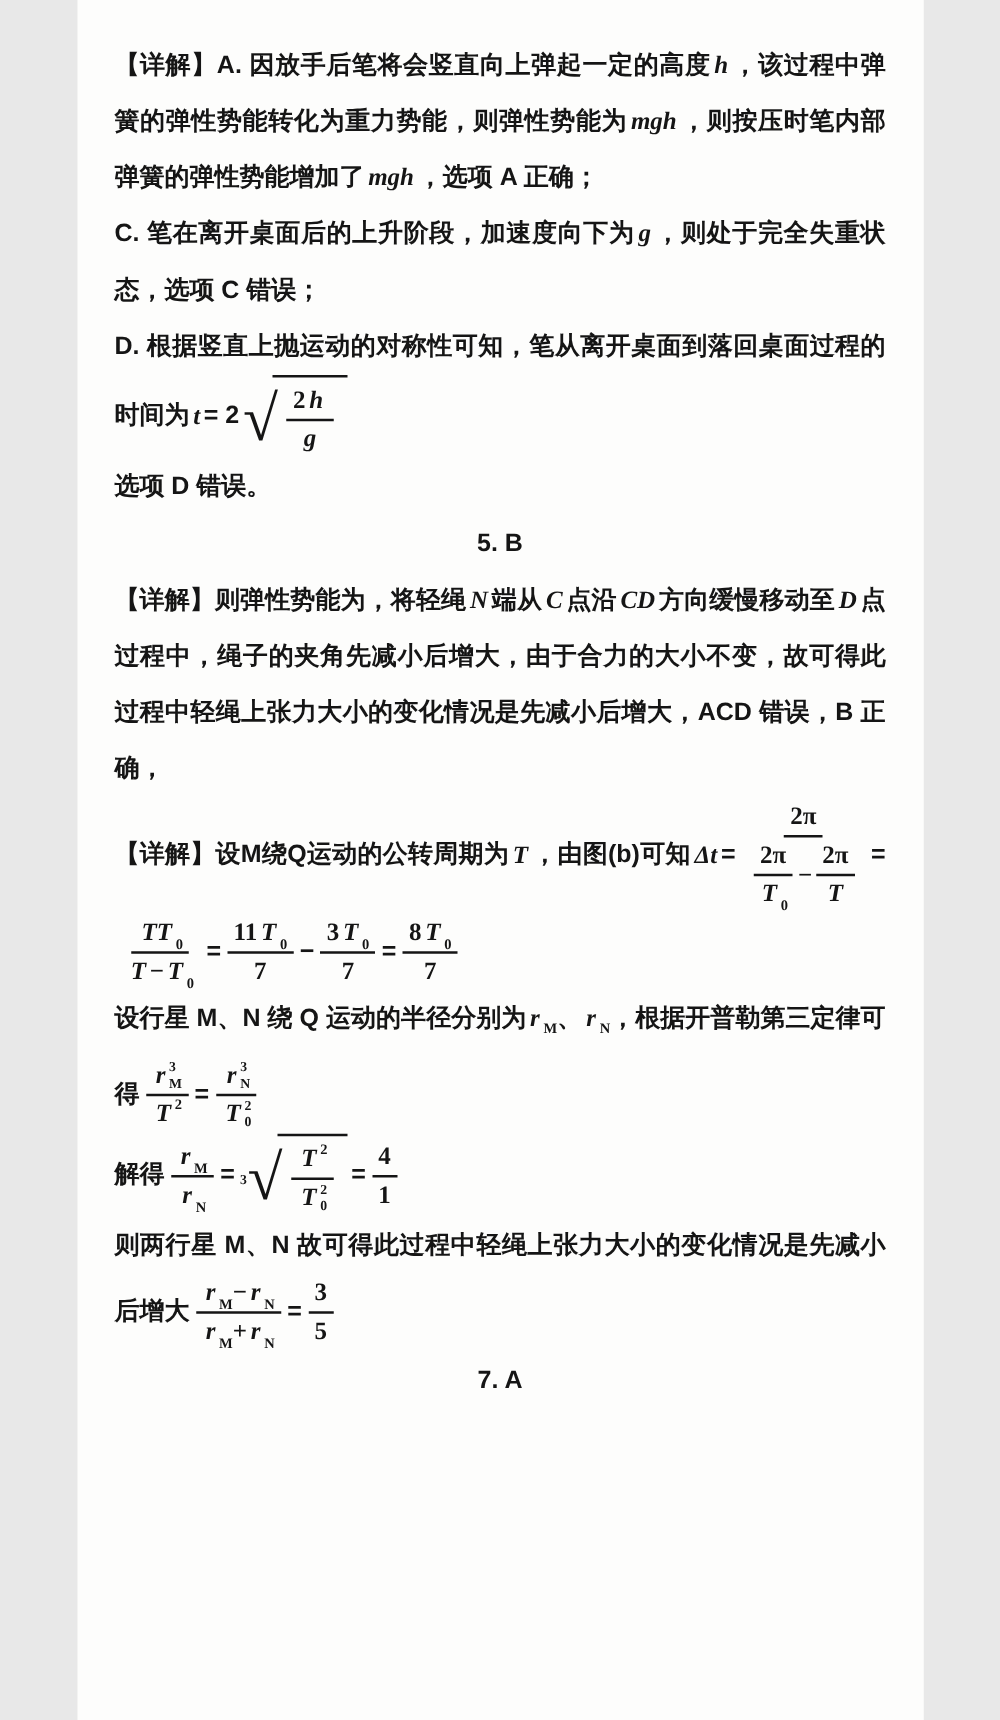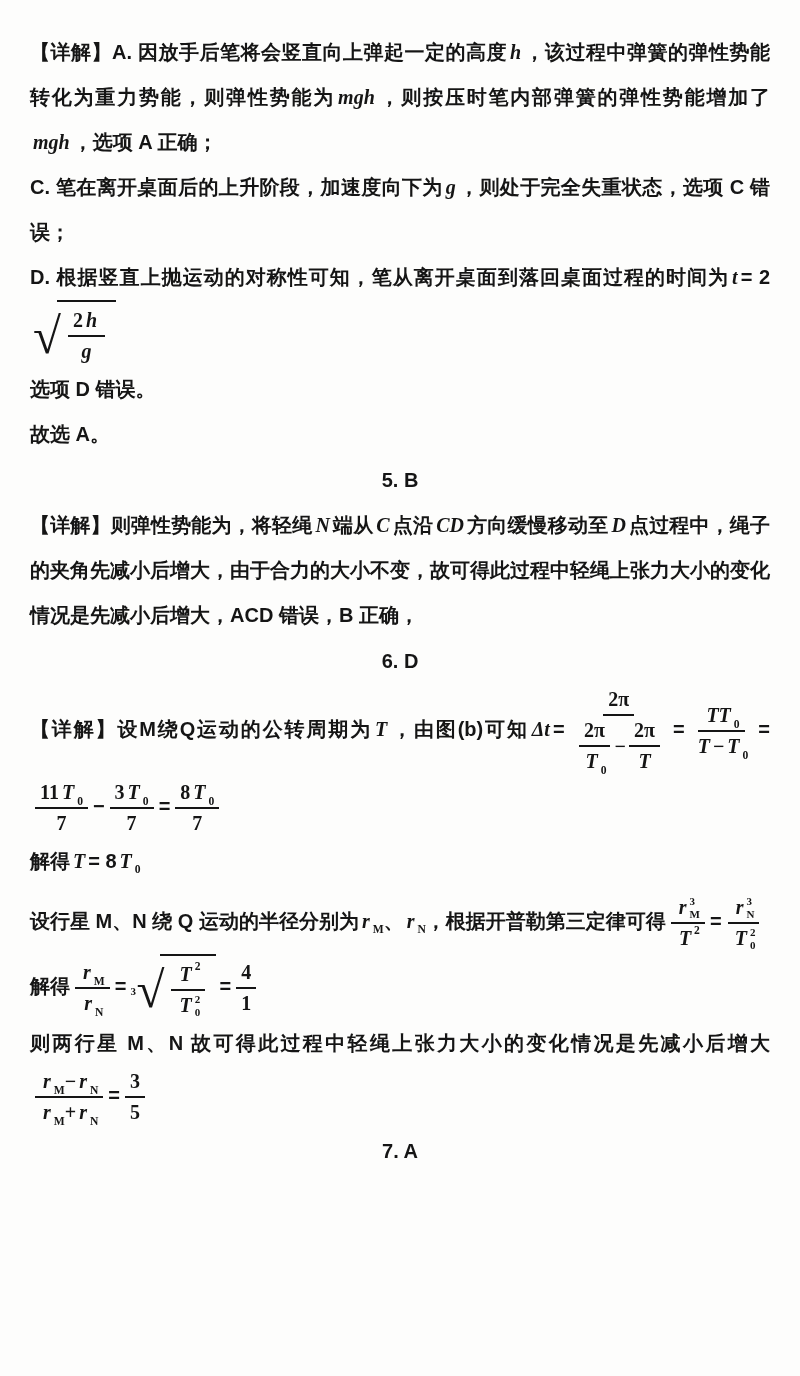--- a/index.html
+++ b/index.html
@@ -1,17 +1,17 @@
 <!DOCTYPE html>
 <html><head>
 <meta charset="utf-8">
 <style>
   html,body{margin:0;padding:0;background:#e8e8e8;}
   .page{
-    width:800px;height:1376px;margin:0 auto;background:#fdfdfc;
+    width:677px;height:1376px;margin:0 auto;background:#fdfdfc;
     box-sizing:border-box;padding:30px 30px 0 30px;
     color:#151515;
     font-family:"Liberation Sans",sans-serif;
     font-weight:700;
     font-size:20px;
     overflow:hidden;
     position:relative;
   }
   .line{line-height:45px;text-align:justify;margin:0;}
   .head{line-height:46px;text-align:center;}
@@ -52,26 +52,24 @@
               <span class="mn">2</span>
               <span class="mi">h</span>
             </span>
             <span class="fr-den">
               <span class="mi">g</span>
             </span>
           </span>
         </span>
       </span></div>
   <div class="line"><span class="mn">选项 D 错误。</span></div>
-  <div class="line"><span class="mn">故选 A。</span></div>
 
   <div class="line head">5. B</div>
   <div class="line"><span class="mn">【详解】则弹性势能为，将轻绳</span><span class="mi">N</span><span class="mn">端从</span><span class="mi">C</span><span class="mn">点沿</span><span class="mi">CD</span><span class="mn">方向缓慢移动至</span><span class="mi">D</span><span class="mn">点过程中，绳子的夹角先减小后增大，由于合力的大小不变，故可得此过程中轻绳上张力大小的变化情况是先减小后增大，ACD 错误，B 正确，</span></div>
 
-  <div class="line head">6. D</div>
   <div class="line"><span class="mn">【详解】设M绕Q运动的公转周期为</span><span class="mi">T</span><span class="mn">，由图(b)可知</span><span class="mi">Δt</span><span class="mn">=</span><span class="frac">
         <span class="fr-num">
           <span class="mn">2π</span>
         </span>
         <span class="fr-den">
           <span class="frac">
             <span class="fr-num">
               <span class="mn">2π</span>
             </span>
             <span class="fr-den">
@@ -121,21 +119,20 @@
       </span><span class="mn">=</span><span class="frac">
         <span class="fr-num">
           <span class="mn">8</span>
           <span class="mi">T</span>
           <sub class="msub">0</sub>
         </span>
         <span class="fr-den">
           <span class="mn">7</span>
         </span>
       </span></div>
-  <div class="line"><span class="mn">解得</span><span class="mi">T</span><span class="mn">= 8</span><span class="mi">T</span><sub class="msub">0</sub></div>
   <div class="line"><span class="mn">设行星 M、N 绕 Q 运动的半径分别为</span><span class="mi">r</span><sub class="msub">M</sub><span class="mn">、</span><span class="mi">r</span><sub class="msub">N</sub><span class="mn">，根据开普勒第三定律可得</span><span class="frac">
         <span class="fr-num">
           <span class="mi">r</span>
           <span class="supsub">
             <span class="ss-p">3</span>
             <span class="ss-s">M</span>
           </span>
         </span>
         <span class="fr-den">
           <span class="mi">T</span>

